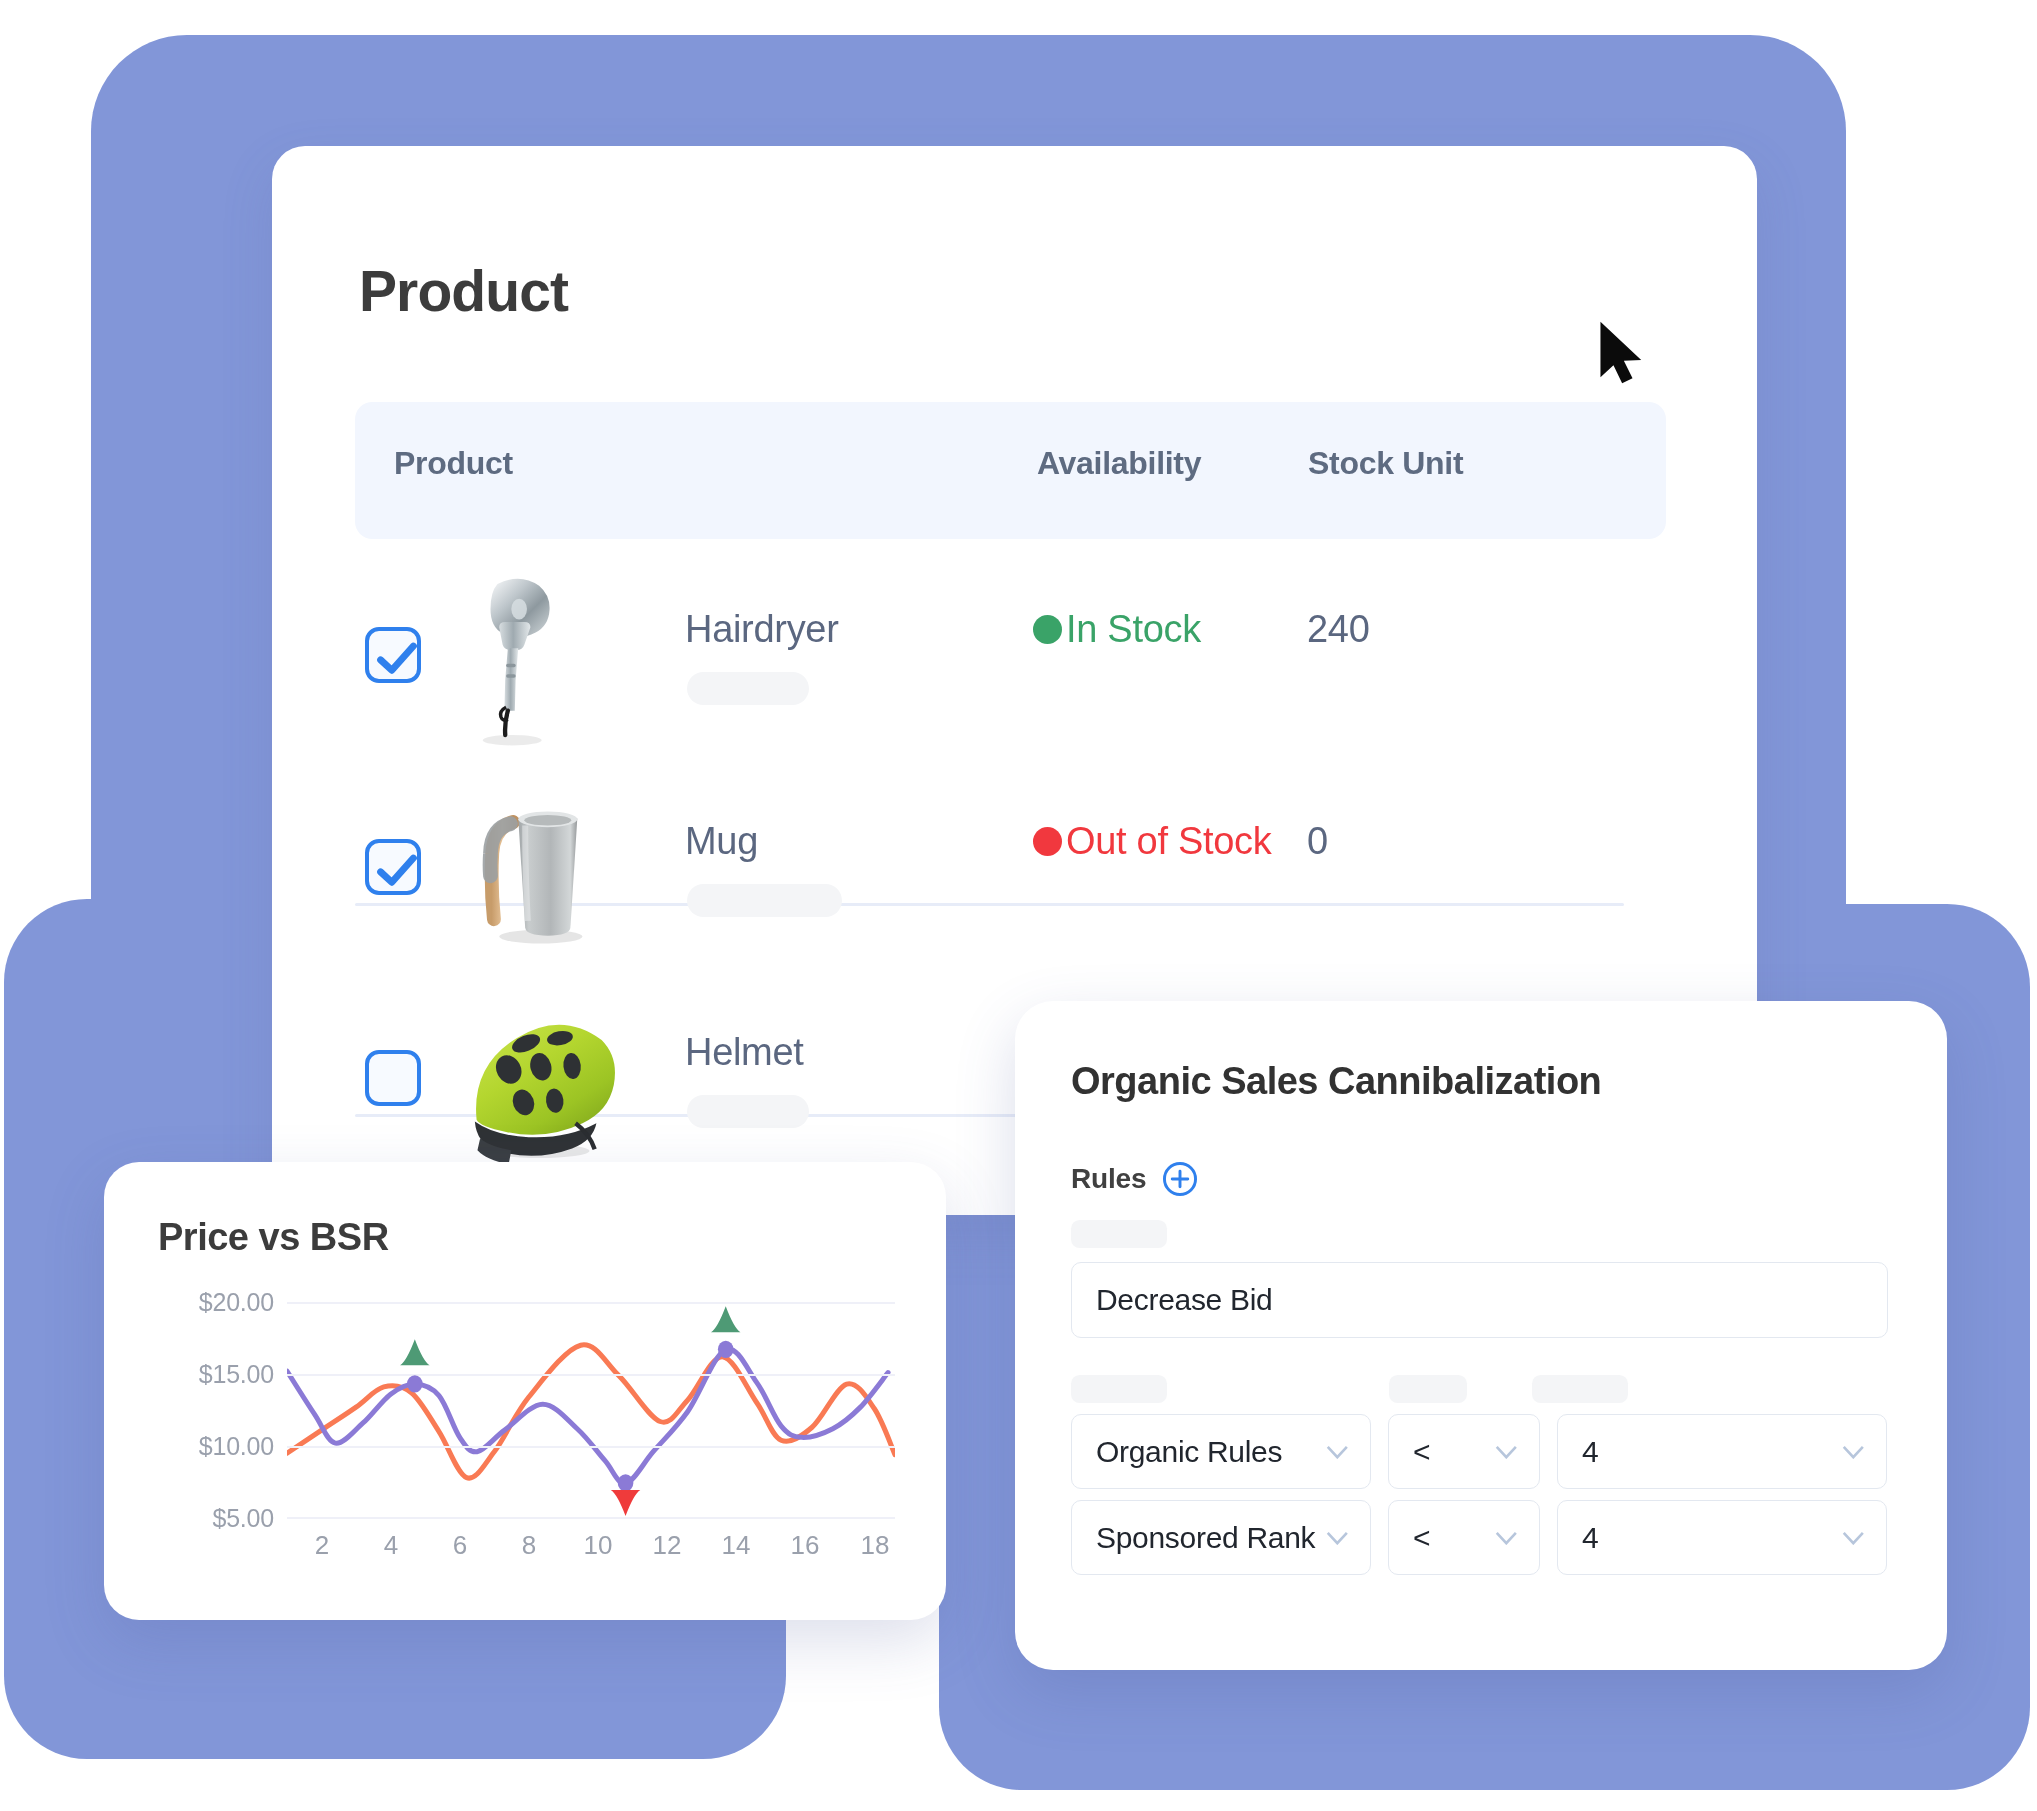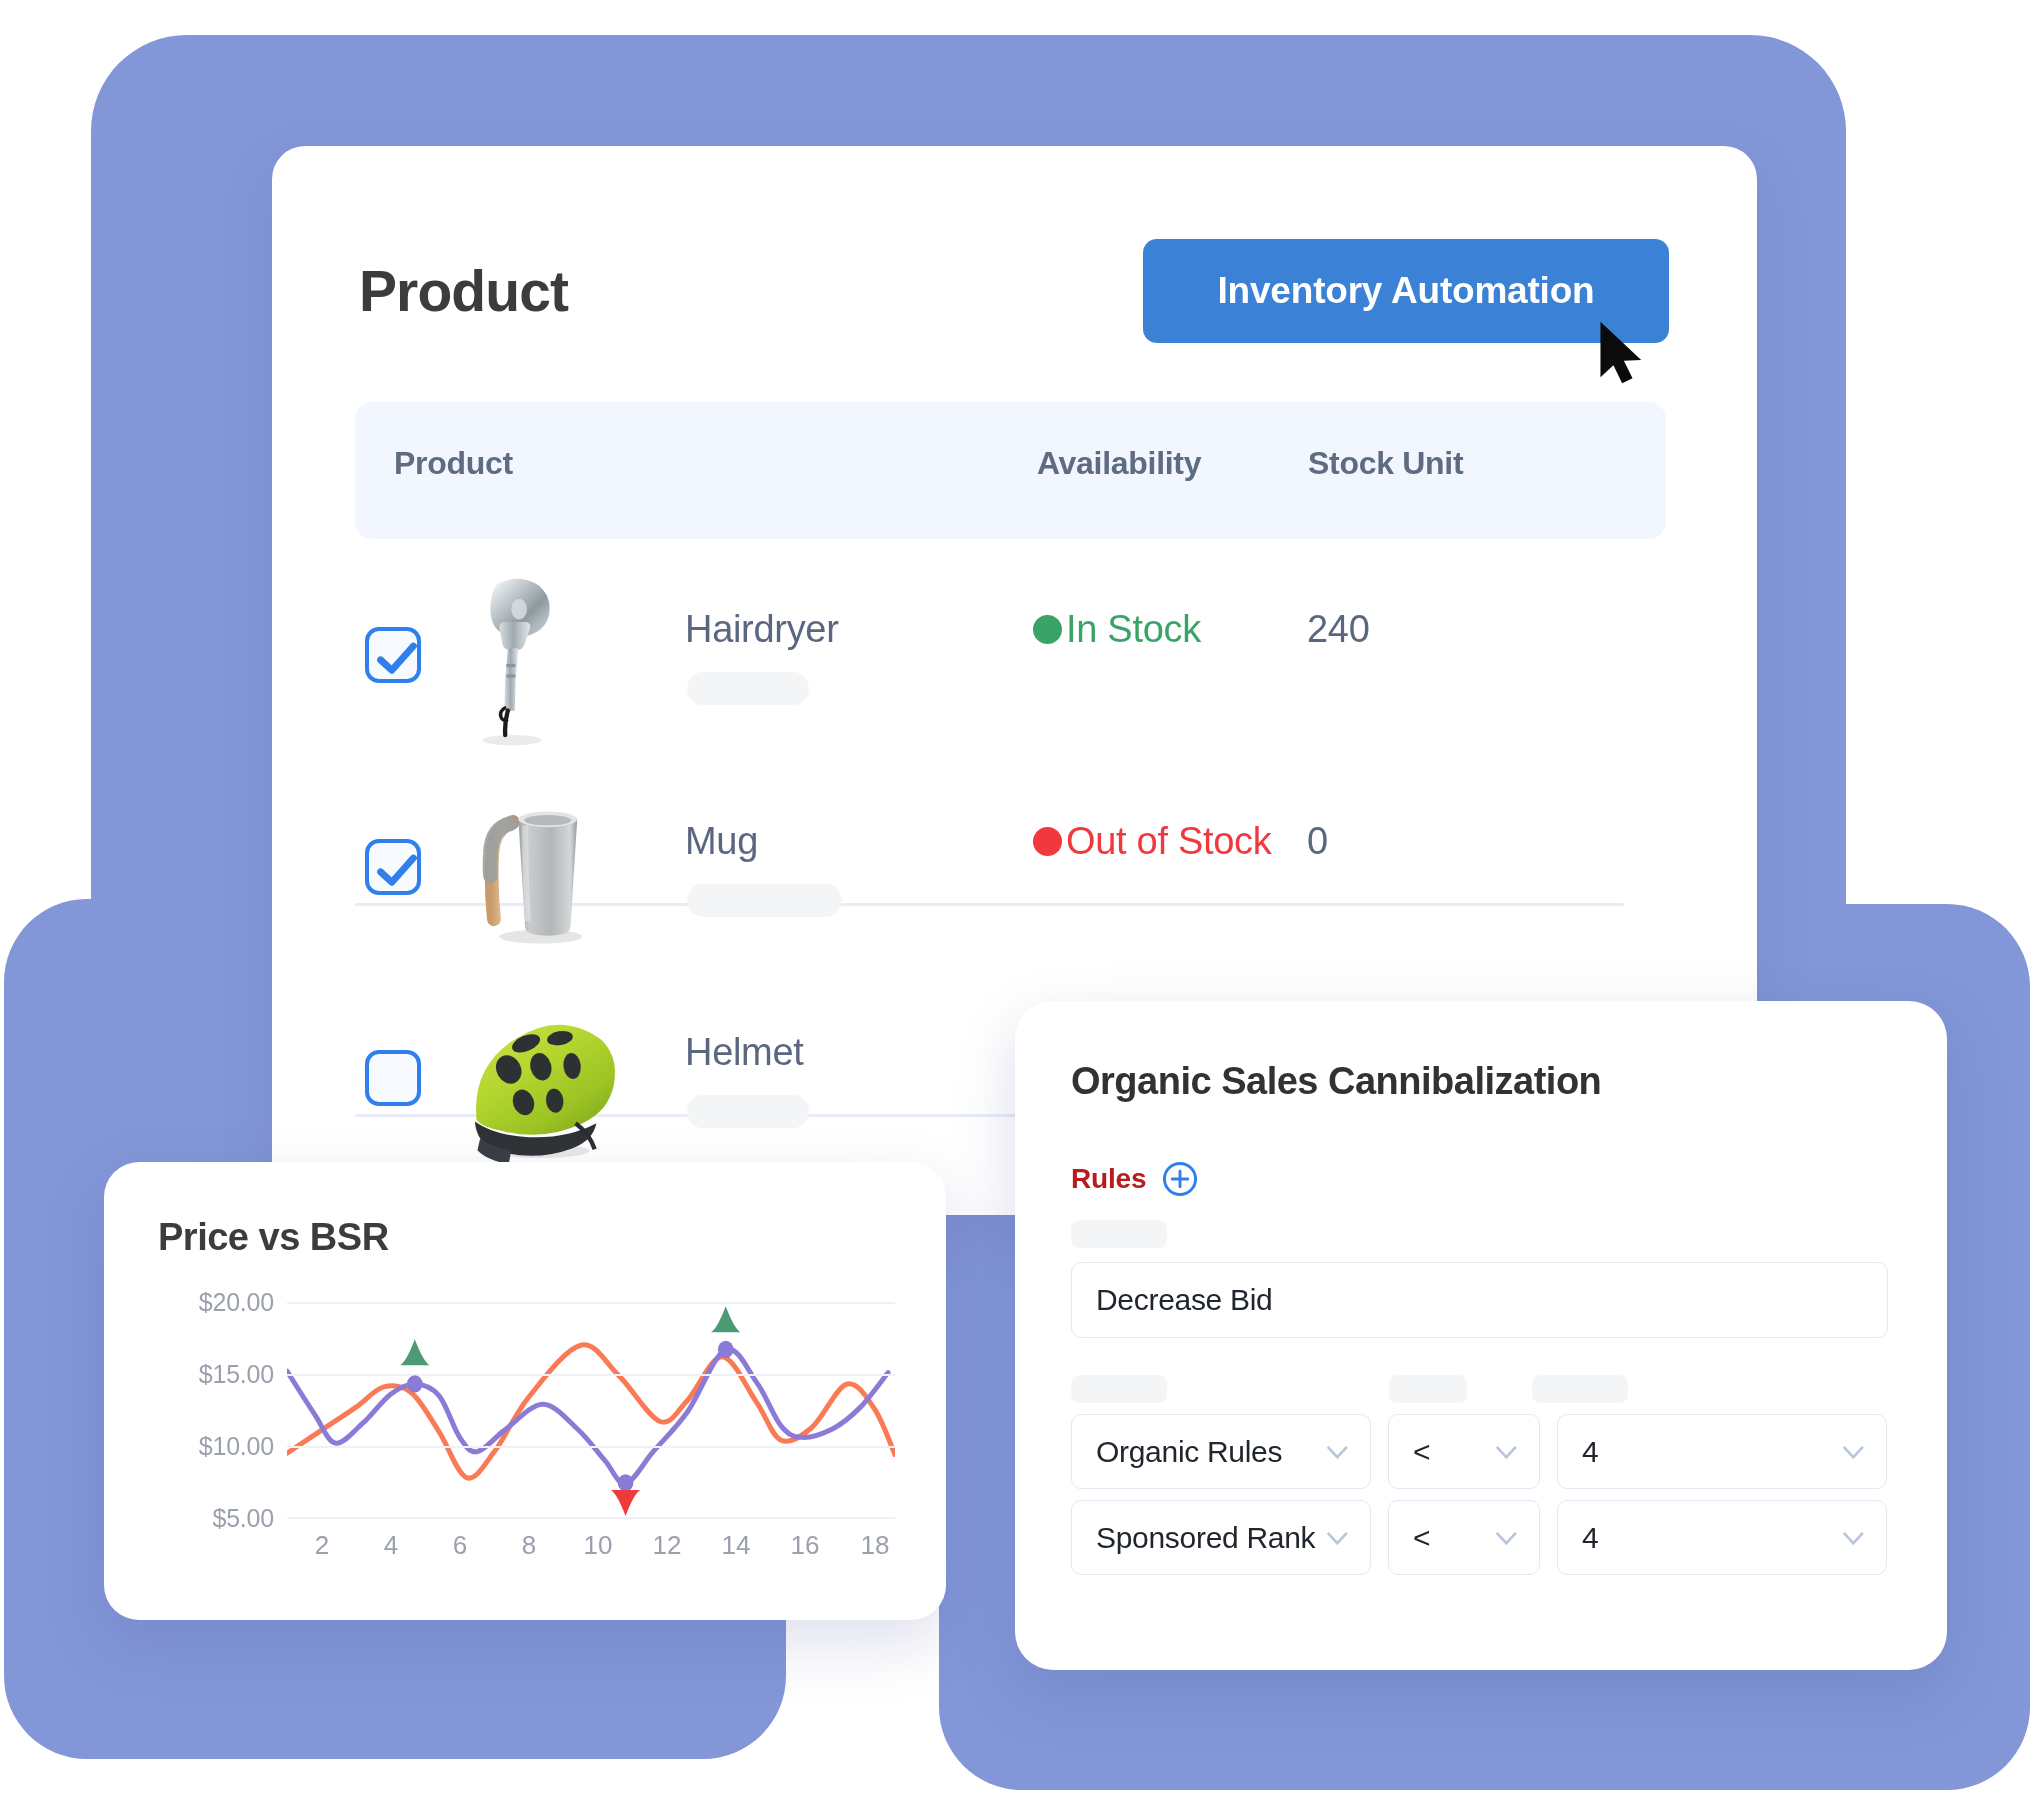--- a/index.html
+++ b/index.html
@@ -103,21 +103,21 @@
   .gridline{position:absolute;left:0;width:100%;height:1.7px;background:#EFF0F8;}
   #x-axis{position:absolute;left:148px;top:228px;width:608px;height:42px;}
   .xtick{position:absolute;font-size:26px;color:#9AA0AC;transform:translateX(-50%);}
 
   
   #rules-title{
     position:absolute;left:56px;top:59px;
     font-size:38px;font-weight:700;color:#323232;letter-spacing:-0.5px;
   }
   #rules-row{position:absolute;left:56px;top:159px;display:flex;align-items:center;gap:14.8px;}
-  #rules-label{font-size:28px;font-weight:700;color:#b91c1c;letter-spacing:-0.2px;}
+  #rules-label{font-size:28px;font-weight:700;color:#404040;letter-spacing:-0.2px;}
   #add-rule-button{display:block;width:38px;height:38px;cursor:pointer;}
   #skel-label-1{left:56px;top:219px;width:96px;height:28px;border-radius:8.7px;position:absolute;background:#F4F5F7;}
 
   .field{
     position:absolute;background:#FFFFFF;border:1.7px solid #E3E8F0;border-radius:10px;
     box-sizing:border-box;display:flex;align-items:center;cursor:pointer;
   }
   .field .val{font-size:30px;color:#21262E;letter-spacing:-0.3px;padding-left:24px;}
   .field .chev{position:absolute;right:21px;top:50%;transform:translateY(-50%);}
   #field-action{left:56px;top:261px;width:817px;height:76px;}
@@ -140,21 +140,20 @@
 <div class="stage">
 
   <div class="plate" id="plate-main"></div>
   <div class="plate" id="plate-left"></div>
   <div class="plate" id="plate-right"></div>
 
   <div class="card" id="card-product">
 
     <div id="page-title">Product</div>
 
-    <button id="automation-button">Inventory Automation</button>
 
     <svg id="cursor-arrow" viewBox="0 0 60 76">
       <path d="M4 2 L4 66 L19 52 L29 73 L41 67 L31 47 L51 46 Z" fill="#0B0B0B"></path>
     </svg>
 
     <div id="table-head">
       <div class="th" id="th-product">Product</div>
       <div class="th" id="th-availability">Availability</div>
       <div class="th" id="th-stock">Stock Unit</div>
     </div>

